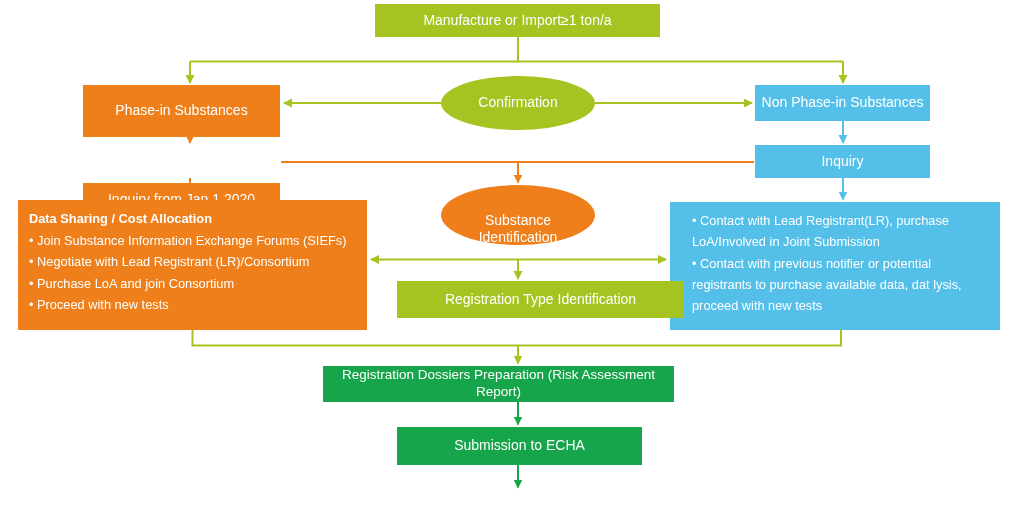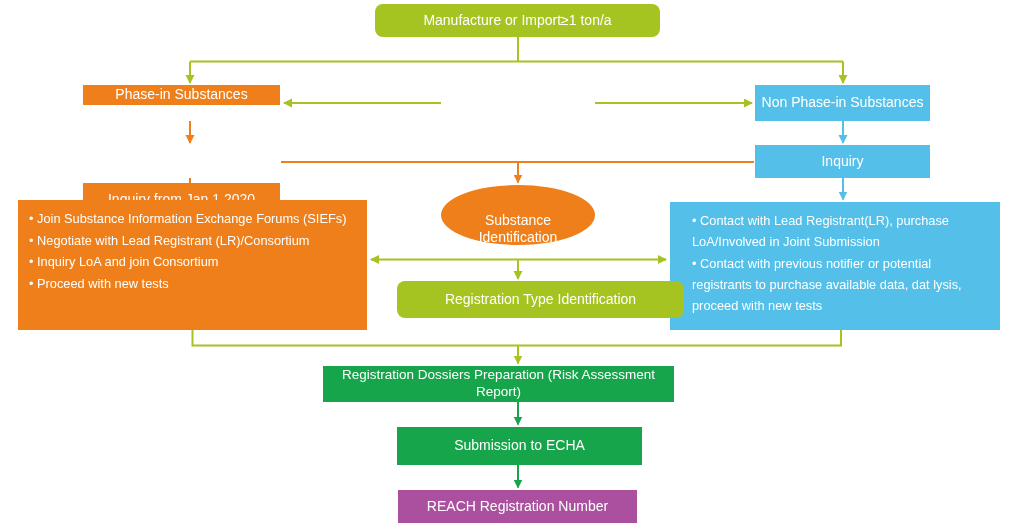--- a/index.html
+++ b/index.html
@@ -11,21 +11,21 @@
     overflow:hidden;
   }
   .connectors{position:absolute;left:0;top:0;width:1024px;height:532px;}
   .node{
     position:absolute;
     display:flex;align-items:center;justify-content:center;
     color:#ffffff;text-align:center;
     font-size:14px;line-height:1.25;
     box-sizing:border-box;
   }
-  .lime{background:#a5c422;border-radius:8px;}
+  .lime{background:#a5c422;}
   .orange{background:#ef7f1a;}
   .blue{background:#54c0e9;}
   .green{background:#17a54b;}
   .purple{background:#ab509f;}
   .ellipse{border-radius:50%;}
   .ellipse .inner{width:120px;margin-top:28px;}
   .bigbox{
     position:absolute;
     display:block;
     color:#ffffff;text-align:left;
@@ -86,62 +86,63 @@
     <g stroke="#17a54b" stroke-width="2" fill="none">
       <path d="M518,402 V424.5" marker-end="url(#ah-green)"></path>
       <path d="M518,465 V487.5" marker-end="url(#ah-green)"></path>
     </g>
   </svg>
 
   <div class="node lime" style="left:375px;top:4px;width:285px;height:33px;">
     <span>Manufacture or Import≥1 ton/a</span>
   </div>
 
-  <div class="node orange" style="left:83px;top:85px;width:197px;height:20px;">
+  <div class="node orange" style="left:83px;top:85px;width:197px;height:52px;">
     <span>Phase-in Substances</span>
   </div>
 
+  <div class="node lime ellipse" style="left:441px;top:76px;width:154px;height:54px;">
+    <span>Confirmation</span>
+  </div>
 
   <div class="node blue" style="left:755px;top:85px;width:175px;height:36px;">
     <span>Non Phase-in Substances</span>
   </div>
 
   <div class="node orange" style="left:83px;top:145px;width:197px;height:33px;margin-top:38px;">
     <span>Inquiry from Jan 1,2020</span>
   </div>
 
   <div class="node blue" style="left:755px;top:145px;width:175px;height:33px;">
     <span>Inquiry</span>
   </div>
 
   <div class="node orange ellipse" style="left:441px;top:185px;width:154px;height:60px;">
     <span class="inner">Substance Identification</span>
   </div>
 
   <div class="bigbox orange" style="left:18px;top:200px;width:349px;height:130px;">
+    <div class="title">Data Sharing / Cost Allocation</div>
     <div class="bullet">• Join Substance Information Exchange Forums (SIEFs)</div>
     <div class="bullet">• Negotiate with Lead Registrant (LR)/Consortium</div>
-    <div class="bullet">• Inquiry LoA and join Consortium</div>
+    <div class="bullet">• Purchase LoA and join Consortium</div>
     <div class="bullet">• Proceed with new tests</div>
   </div>
 
   <div class="bigbox blue" style="left:670px;top:202px;width:330px;min-height:128px;line-height:21.3px;padding-left:22px;">
     <div class="bullet">• Contact with Lead Registrant(LR), purchase LoA/Involved in Joint Submission</div>
     <div class="bullet">• Contact with previous notifier or potential registrants to purchase available data, dat lysis, proceed with new tests</div>
   </div>
 
   <div class="node lime" style="left:397px;top:281px;width:287px;height:37px;">
     <span>Registration Type Identification</span>
   </div>
 
   <div class="node green" style="left:323px;top:366px;width:351px;height:36px;font-size:13.5px;">
     <span>Registration Dossiers Preparation (Risk Assessment Report)</span>
   </div>
 
   <div class="node green" style="left:397px;top:427px;width:245px;height:38px;">
     <span>Submission to ECHA</span>
   </div>
 
-  <div class="node purple" style="left:398px;top:490px;width:239px;height:33px;">
-    <span>REACH Registration Number</span>
-  </div>
 
 </div>
 
 </body></html>

